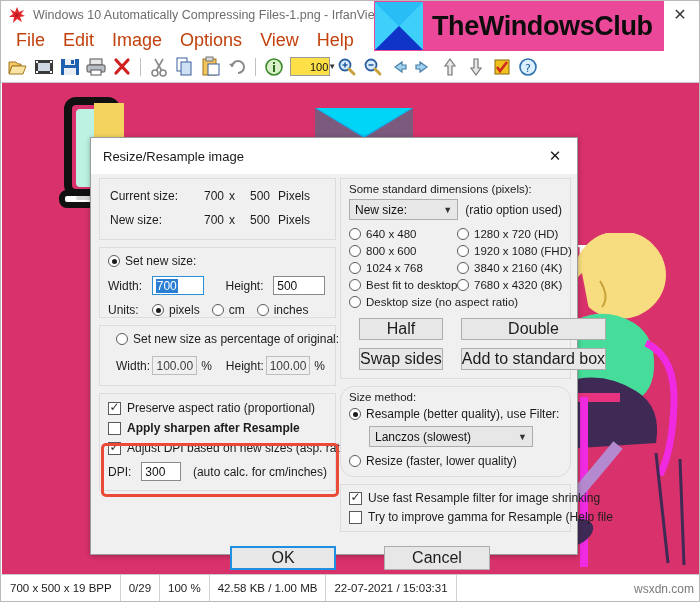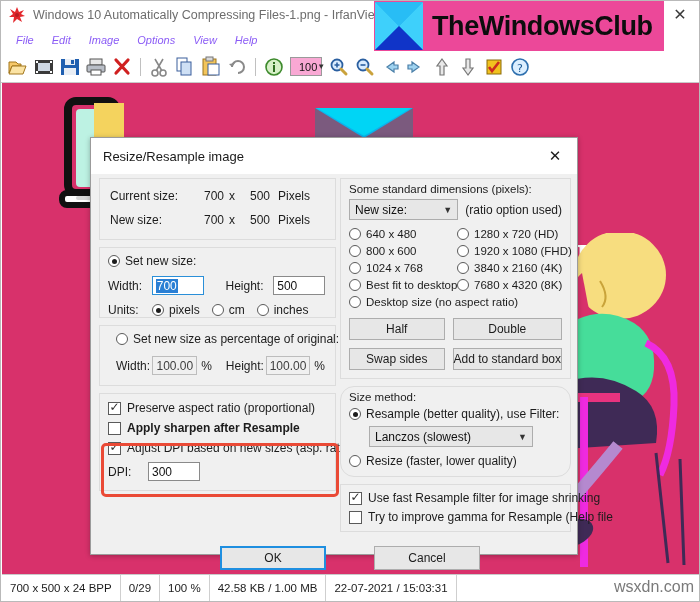--- a/index.html
+++ b/index.html
@@ -64,38 +64,38 @@
   }
 
   
   .menubar {
     position: absolute; left: 0; top: 28px;
     width: 700px; height: 22px;
     background: #ffffff;
     display: flex; align-items: center; padding-left: 6px;
   }
   .menu-item {
-    font-size: 11px; color: #8b5cf6;
-    padding: 2px 9px; white-space: nowrap; font-style: italic;
+    font-size: 18px; color: #c2410c;
+    padding: 2px 9px; white-space: nowrap;
   }
 
   
   .toolbar {
     position: absolute; left: 0; top: 50px;
     width: 700px; height: 32px;
     background: #ffffff;
     display: flex; align-items: center; padding-left: 4px;
     border-bottom: 1px solid #c9c9c9;
   }
   .tbi { width: 24px; height: 24px; margin: 0 1px; flex: none; position: relative; }
   .tb-sep { width: 1px; height: 18px; background: #c0c0c0; margin: 0 5px; flex: none; }
   .zoom-box {
-    width: 32px; height: 19px; border: 1px solid #9a9a9a; background:#f9a8d4;
+    width: 32px; height: 19px; border: 1px solid #9a9a9a; background:#fde047;
     display: flex; align-items: center; justify-content: space-between;
-    font-size: 11px; color: #111; padding: 0 8px; margin: 0 3px; flex: none;
+    font-size: 11px; color: #111; padding: 0 19px; margin: 0 3px; flex: none;
   }
   .zoom-caret { font-size: 8px; color: #333; }
 
   
   .canvas {
     position: absolute; left: 1px; top: 82px;
     width: 698px; height: 493px;
     background: #d8316b;
     overflow: hidden;
   }
@@ -134,21 +134,21 @@
     border-top: 1px solid #c9c9c9;
     display: flex; align-items: center;
   }
   .sb-cell {
     font-size: 11.5px; color: #1c1c1c;
     padding: 0 8px; height: 26px; display: flex; align-items: center;
     border-right: 1px solid #cfcfcf; white-space: nowrap;
   }
   .sb-wm {
     position: absolute; right: 6px; bottom: 4px;
-    font-size: 16px; color: #7a7a7a;
+    font-size: 12px; color: #7a7a7a;
   }
 
   
   .dialog {
     position: absolute; left: 89px; top: 136px;
     width: 488px; height: 418px;
     background: #f0f0f0;
     border: 1px solid #9b9b9b;
     box-shadow: 0 1px 5px rgba(0,0,0,.28);
     z-index: 30;
@@ -216,23 +216,24 @@
   .select {
     border: 1px solid #adadad; background: #e7e7e7;
     height: 21px; display: flex; align-items: center;
     justify-content: space-between; font-size: 12px; color: #111;
     padding: 0 5px;
   }
   .select .caret { font-size: 9px; color: #333; }
 
   .btn {
     border: 1px solid #adadad; background: #e7e7e7;
-    height: 22px; font-size: 12px; color: #1c1c1c;
+    height: 22px; font-size: 16px; color: #1c1c1c;
     display: flex; align-items: center; justify-content: center;
     white-space: nowrap;
+    margin-left: 10px;
   }
   .btn.focus { border: 2px solid #1f8fe0; }
 
   .gridbtns { display: grid; grid-template-columns: 1fr 1fr; gap: 8px; }
 
   .radiogrid { display: grid; grid-template-columns: 108px 1fr; row-gap: 5px; }
   .ritem { display: flex; align-items: center; font-size: 11.5px; color: #1c1c1c; white-space: nowrap; }
 
   .redbox {
     position: absolute; left: 100px; top: 442px;
@@ -537,20 +538,21 @@
           </div>
           <div class="row" style="margin:0 0 7px 0;">
             <span class="checkbox on"></span>
             <span class="lbl">Adjust DPI based on new sizes (asp. ratio)</span>
           </div>
           <div class="row" style="margin:0;">
             <span class="lbl" style="width:30px;">DPI:</span>
             <div class="textinput" style="width:52px;margin-left:10px;">
               <span>300</span>
             </div>
+            <span class="lbl" style="margin-left:12px;">(auto calc. for cm/inches)</span>
           </div>
         </div>
 
       </div>
 
       <div class="col-right">
 
         <div class="panel" style="padding:4px 8px 8px 8px;">
           <div class="grouplabel">Some standard dimensions (pixels):</div>
           <div class="row" style="margin:0 0 8px 0;">
@@ -648,21 +650,21 @@
           <div class="btn">Cancel</div>
         </div>
       </div>
 
     </div>
   </div>
 
   <div class="redbox"></div>
 
   <div class="statusbar">
-    <div class="sb-cell">700 x 500 x 24 BPP</div>
+    <div class="sb-cell">700 x 500 x 19 BPP</div>
     <div class="sb-cell">0/29</div>
     <div class="sb-cell">100 %</div>
     <div class="sb-cell">42.58 KB / 1.00 MB</div>
     <div class="sb-cell">22-07-2021 / 15:03:31</div>
     <div class="sb-wm">wsxdn.com</div>
   </div>
 
 </div>
 
 </body></html>

